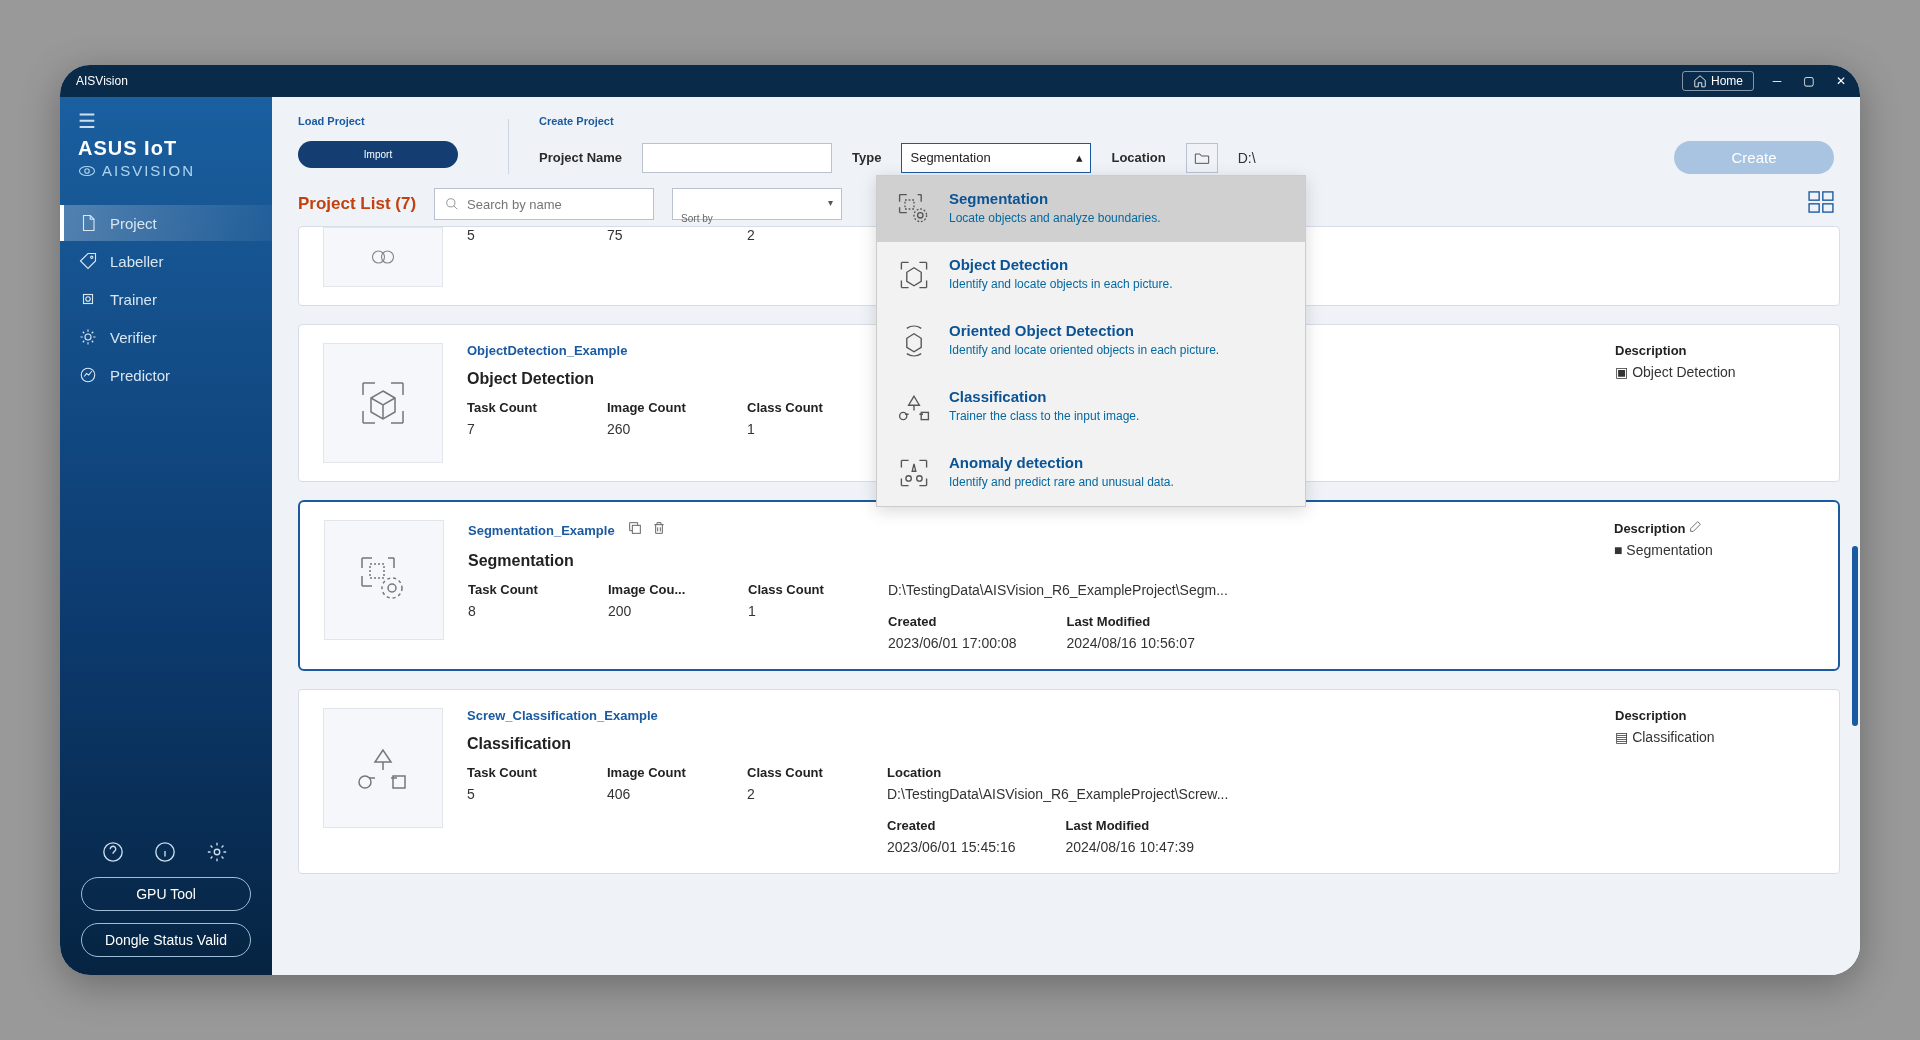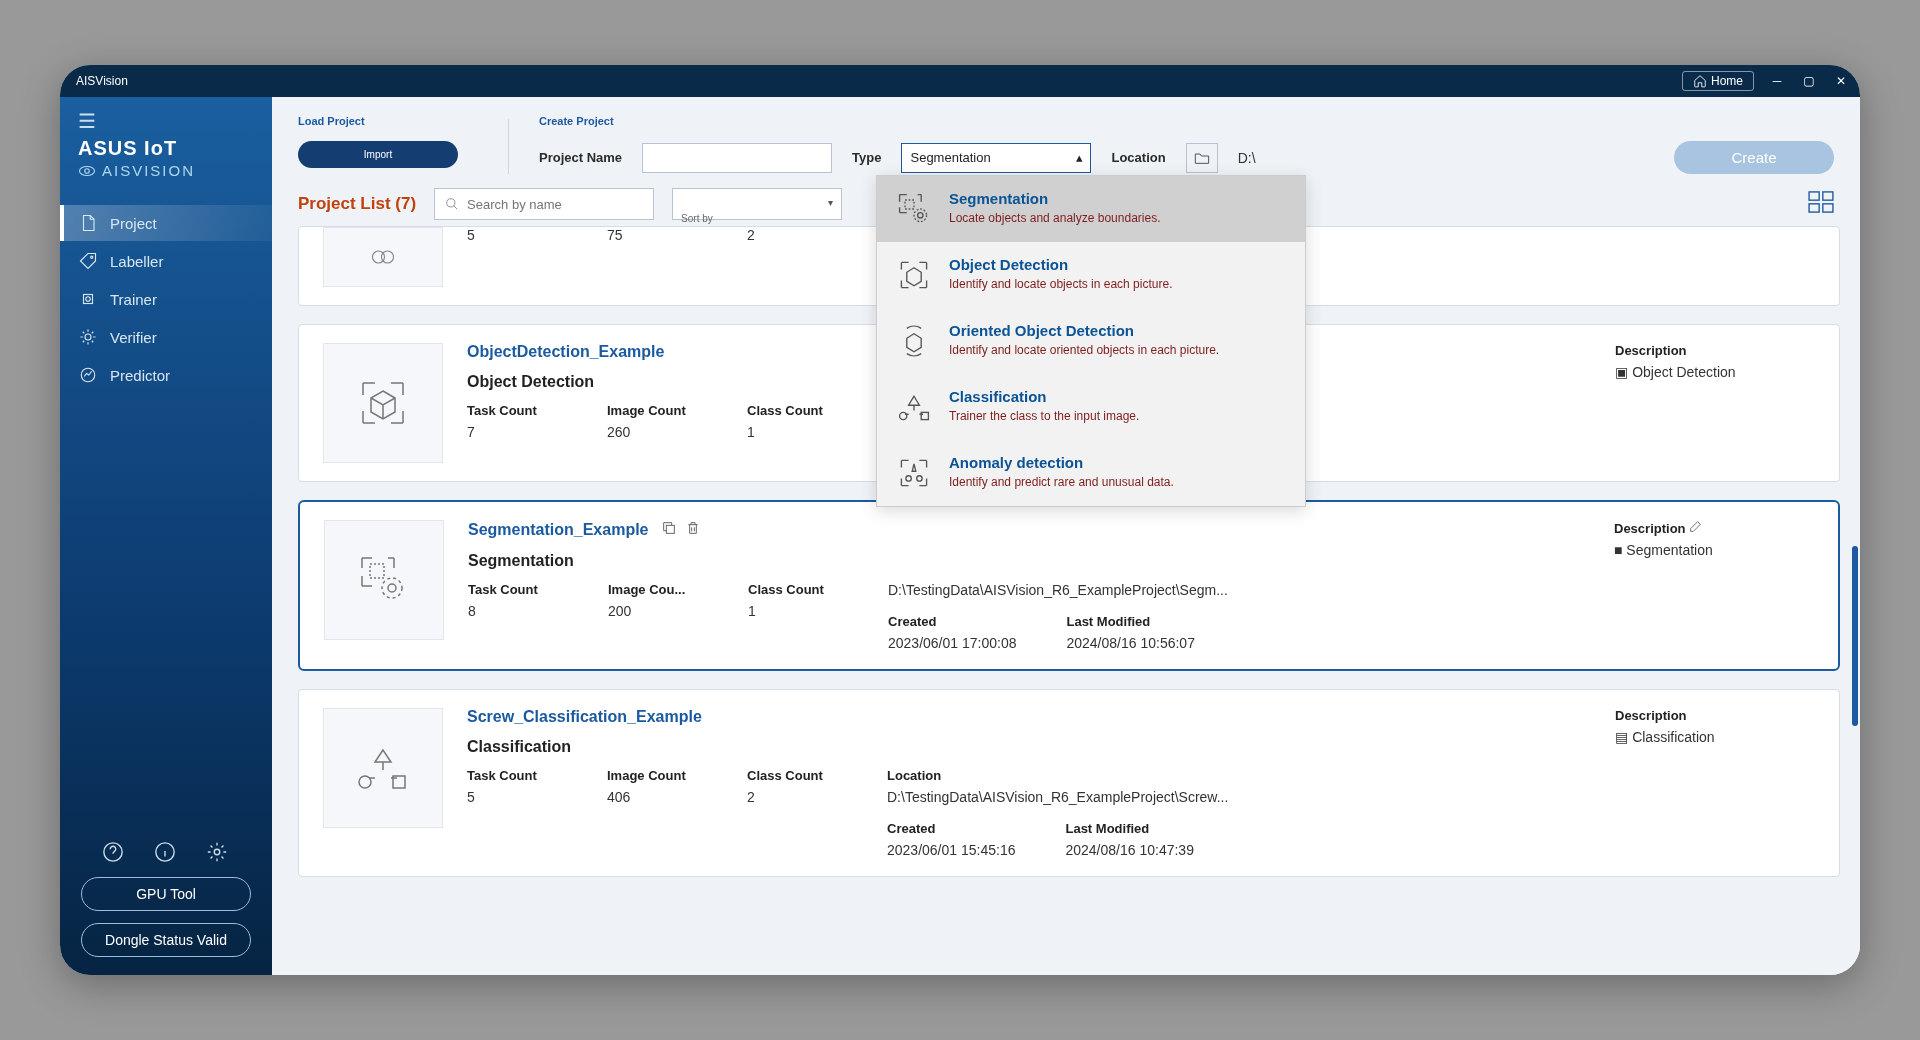--- a/index.html
+++ b/index.html
@@ -47,36 +47,36 @@
 .sort-box .sort-value { color: #333; font-size: 11px; }
 .sort-box::after { content: '▾'; position: absolute; right: 8px; top: 8px; font-size: 10px; color: #555; }
 .view-toggle { margin-left: auto; cursor: pointer; }
 .scroll-area { flex: 1; overflow-y: auto; padding: 0 20px 10px 26px; position: relative; }
 .card { background: #fff; border: 1px solid #d6dde6; border-radius: 4px; margin-top: 18px; padding: 18px 24px; display: flex; gap: 24px; }
 .card.partial { margin-top: 0; padding-top: 0; }
 .card.selected { border: 2px solid #1b5aa0; border-radius: 6px; }
 .card-thumb { width: 120px; height: 120px; background: #f5f7fa; border: 1px solid #e2e6ec; display: flex; align-items: center; justify-content: center; flex-shrink: 0; }
 .card-body { flex: 1; display: flex; flex-direction: column; gap: 12px; }
 .card-title-row { display: flex; align-items: center; gap: 12px; }
-.card-title { color: #1b5aa0; font-size: 16px; font-weight: 600; }
+.card-title { color: #1b5aa0; font-size: 13px; font-weight: 600; }
 .card-subtitle { font-size: 16px; font-weight: 600; color: #222; }
 .card-actions { display: flex; gap: 8px; color: #666; }
 .info-grid { display: flex; gap: 50px; flex-wrap: wrap; }
 .info-col { display: flex; flex-direction: column; gap: 6px; min-width: 90px; }
 .info-col.wide { min-width: 200px; }
 .info-label { font-size: 13px; font-weight: 600; color: #222; }
 .info-value { font-size: 14px; color: #333; }
 .right-col { width: 200px; display: flex; flex-direction: column; gap: 22px; }
 .dropdown-panel { position: absolute; top: 78px; left: 604px; width: 430px; background: #f2f2f2; border: 1px solid #ccc; box-shadow: 0 4px 16px rgba(0,0,0,0.15); z-index: 100; }
 .dd-item { display: flex; gap: 16px; padding: 14px 18px; cursor: pointer; align-items: flex-start; }
 .dd-item.selected { background: #d0d0d0; }
 .dd-icon { width: 38px; height: 38px; display: flex; align-items: center; justify-content: center; flex-shrink: 0; }
 .dd-text { display: flex; flex-direction: column; gap: 4px; }
 .dd-title { color: #0b5394; font-size: 15px; font-weight: 600; }
-.dd-desc { color: #7f1d1d; font-size: 12px; }
+.dd-desc { color: #0369a1; font-size: 12px; }
 .scrollbar-thumb { position: absolute; right: 2px; top: 320px; width: 6px; height: 180px; background: #1b5aa0; border-radius: 3px; }
 svg { stroke: currentColor; fill: none; stroke-width: 1.5; }
 </style>
 </head>
 <body>
 
 <div class="screen-wrap">
   <div class="titlebar">
     <div class="titlebar-left">AISVision</div>
     <div class="titlebar-right">

